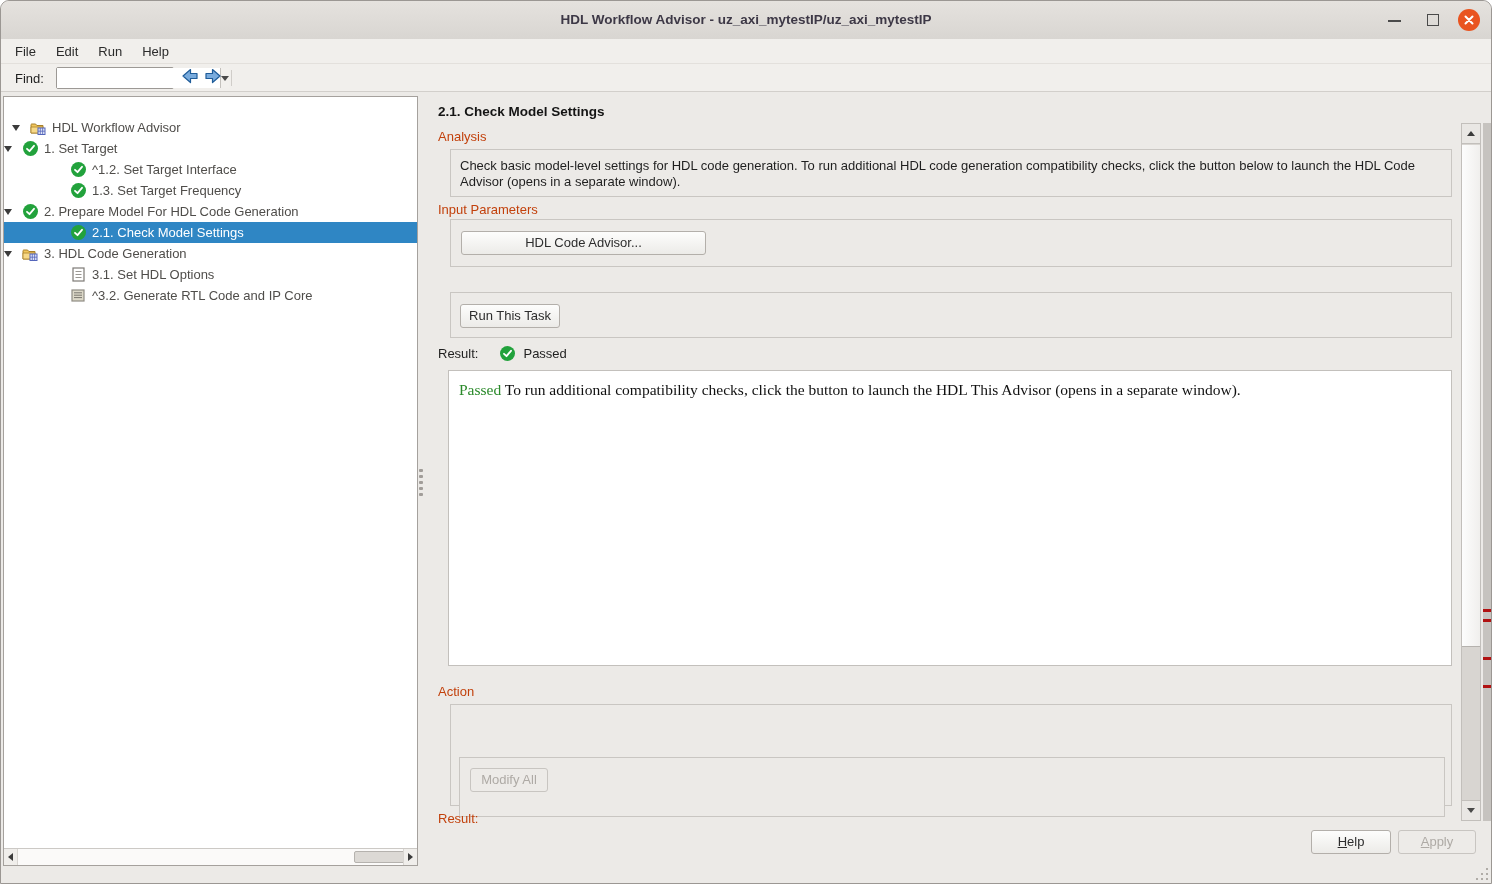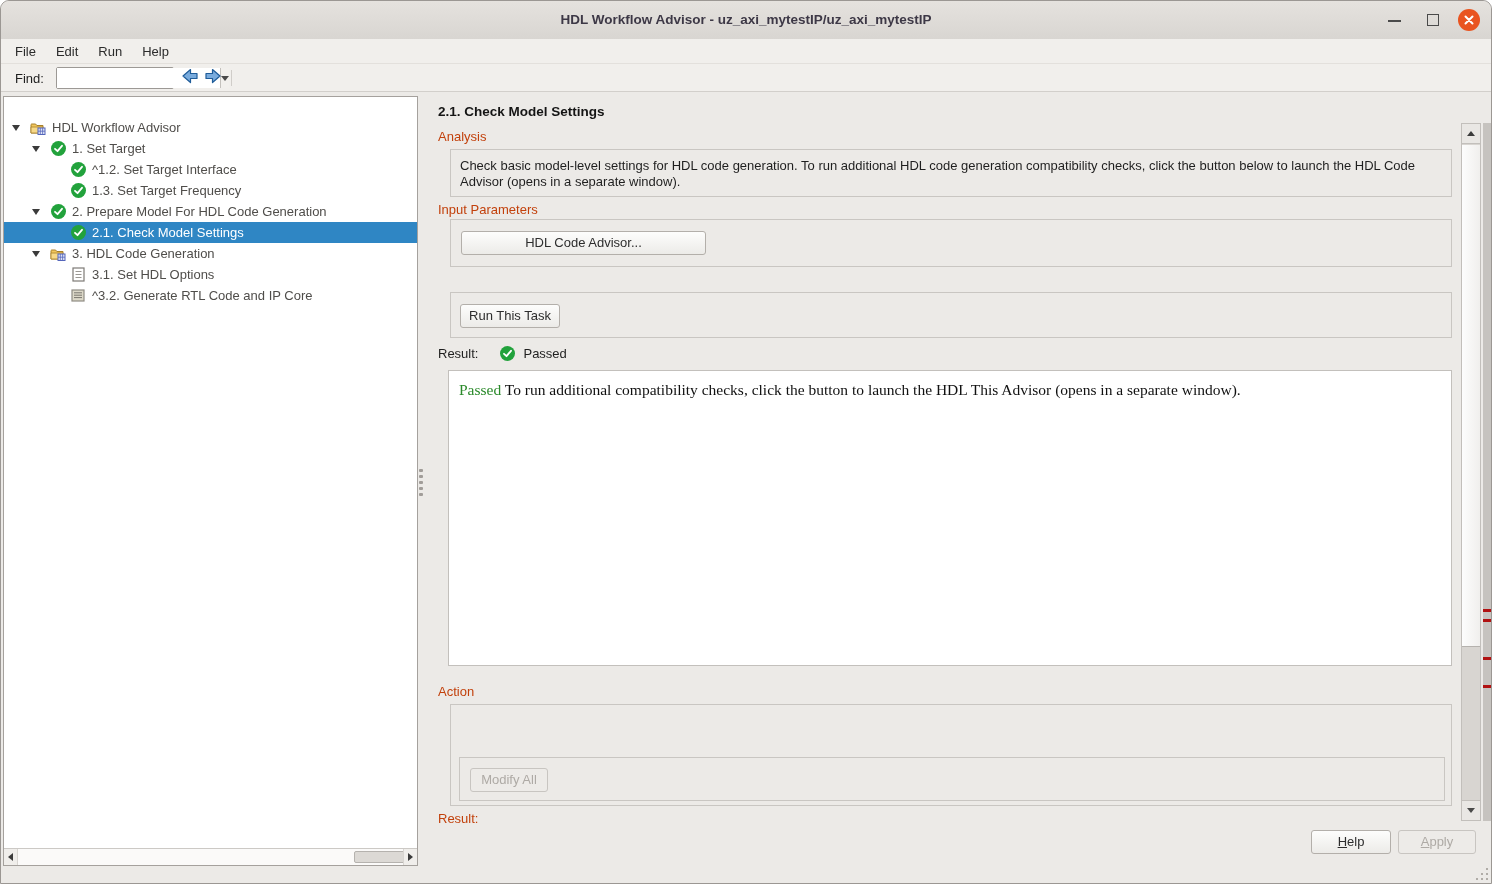--- a/index.html
+++ b/index.html
@@ -40,21 +40,21 @@
   .nav-back { left:180px; } .nav-fwd { left:203px; }
   .tb-sep { position:absolute; left:230px; top:6px; width:1px; height:16px; background:#d0cdc9; }
 
   
   .tree-panel { position:absolute; left:2px; top:95px; width:415px; height:770px;
                 background:#ffffff; border:1px solid #a5a19d; overflow:hidden; }
   .tree-rows { padding-top:20px; }
   .tree-row { height:21px; display:flex; align-items:center; font-size:13px; color:#4f4d4a;
               cursor:pointer; white-space:nowrap; }
   .tree-row.selected { background:#2f86c4; color:#ffffff; }
-  .indent-0 { padding-left:8px; } .indent-1 { padding-left:28px; } .indent-2 { padding-left:66px; }
+  .indent-0 { padding-left:8px; } .indent-1 { } .indent-2 { padding-left:66px; }
   .expander { width:18px; display:flex; align-items:center; }
   .expander::before { content:""; width:0; height:0; border-left:4.5px solid transparent;
                       border-right:4.5px solid transparent; border-top:6px solid #3b3b3b; }
   .ticon { width:16px; height:16px; margin-right:6px; display:flex; align-items:center; justify-content:center; }
   .hscroll { position:absolute; left:0; right:0; bottom:0; height:17px; background:#fbfaf9;
              border-top:1px solid #ccc9c5; }
   .hs-left,.hs-right { position:absolute; top:0; bottom:0; width:14px; background:#f0eeeb;
              display:flex; align-items:center; justify-content:center; cursor:pointer; }
   .hs-left { left:0; border-right:1px solid #d8d5d1; } .hs-right { right:0; border-left:1px solid #d8d5d1; }
   .tri-left { width:0; height:0; border-top:4px solid transparent; border-bottom:4px solid transparent;
@@ -289,21 +289,21 @@
       <span>Passed</span>
     </div>
 
     <div class="white-box">
       <span class="serif-status">Passed</span><span> To run additional compatibility checks, click the button to launch the HDL This Advisor (opens in a separate window).</span>
     </div>
 
     <div class="sec-label" style="left:0; top:588px;">Action</div>
 
     <div class="gbox" style="left:12px; top:608px; width:1002px; height:102px;">
-      <div class="gbox" style="left:8px; top:52px; width:986px; height:44px;">
+      <div class="gbox" style="left:8px; top:52px; width:986px; height:60px;">
         <button class="btn disabled" style="position:absolute; left:10px; top:10px; width:78px;">Modify All</button>
       </div>
     </div>
 
     <div class="sec-label" style="left:0; top:715px;">Result:</div>
   </div>
 
   <div class="vscroll">
     <div class="vs-up">
         <i class="tri-up"></i>

